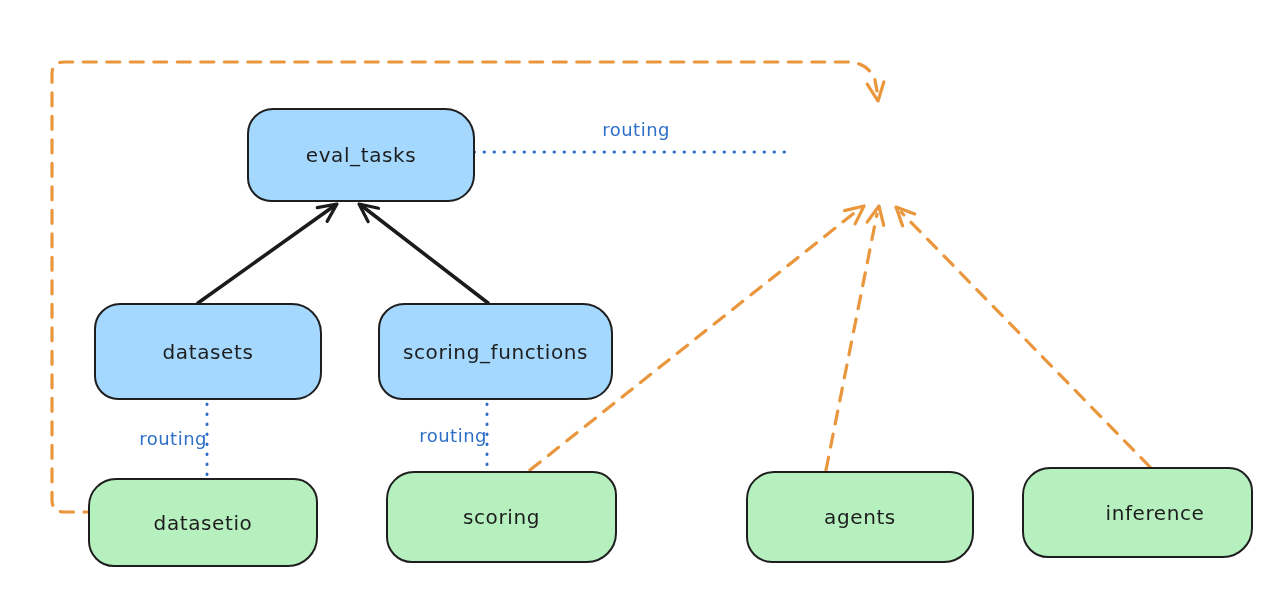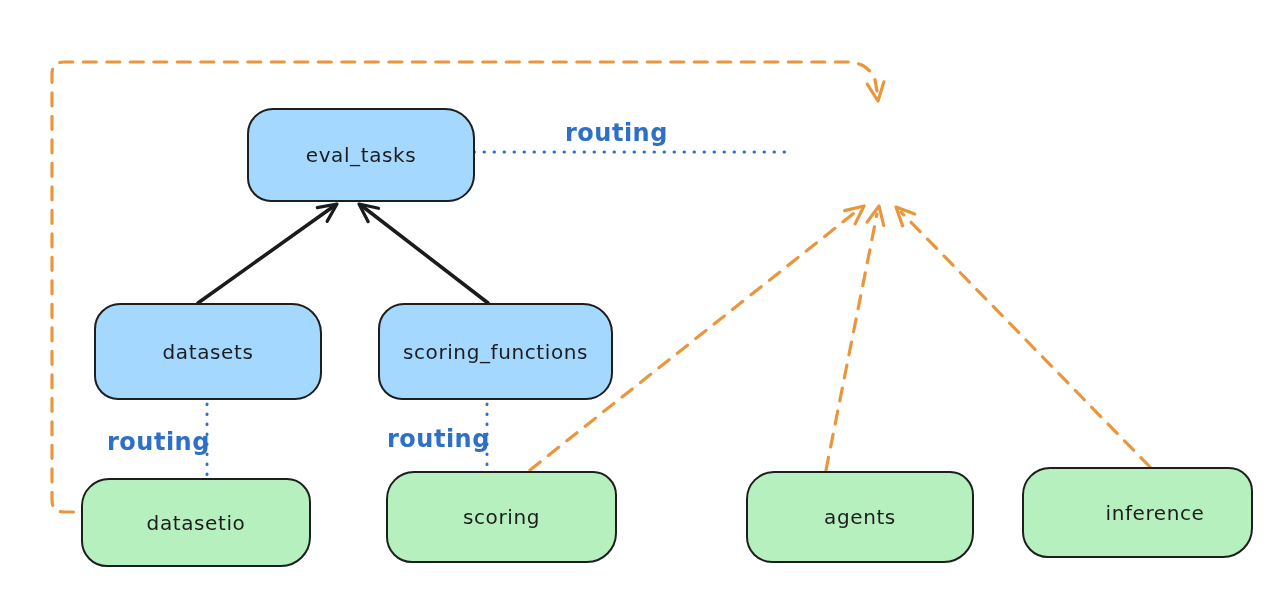--- a/index.html
+++ b/index.html
@@ -29,25 +29,25 @@
     border: 2.6px solid #1e1e1e;
     font-size: 20px;
     color: #1d1d1d;
     letter-spacing: 0.6px;
   }
   .node.blue  { background: #a5d8ff; border-radius: 26px 30px 27px 24px; }
   .node.green { background: #b7f0bf; border-radius: 28px 24px 30px 26px; }
 
   .routing-label {
     position: absolute;
-    font-size: 24px;
-    font-weight: bold;
+    font-size: 18px;
+    font-weight: normal;
     letter-spacing: 0.5px;
     color: #2e6fc7;
-    text-align: left;
+    text-align: right;
     white-space: nowrap;
   }
 </style>
 </head>
 <body>
 
 <div class="canvas" style="background-color: rgb(255, 255, 255);">
 
   <svg class="edges-layer" viewBox="0 0 1280 596">
 
@@ -82,21 +82,21 @@
 
 
   <div class="node blue" style="left: 94px; top: 303px; width: 228px; height: 97px; background-color: rgb(165, 216, 255); border-color: rgb(30, 30, 30);">
     <span>datasets</span>
   </div>
 
   <div class="node blue" style="left: 378px; top: 303px; width: 235px; height: 97px; background-color: rgb(165, 216, 255); border-color: rgb(30, 30, 30);">
     <span>scoring_functions</span>
   </div>
 
-  <div class="node green" style="left: 81px; top: 478px; width: 230px; height: 89px; background-color: rgb(183, 240, 191); border-color: rgb(30, 30, 30);">
+  <div class="node green" style="left: 88px; top: 478px; width: 230px; height: 89px; background-color: rgb(183, 240, 191); border-color: rgb(30, 30, 30);">
     <span>datasetio</span>
   </div>
 
   <div class="node green" style="left: 386px; top: 471px; width: 231px; height: 92px; background-color: rgb(183, 240, 191); border-color: rgb(30, 30, 30);">
     <span>scoring</span>
   </div>
 
   <div class="node green" style="left: 710px; top: 471px; width: 228px; height: 92px; background-color: rgb(183, 240, 191); border-color: rgb(30, 30, 30); margin-left: 36px;">
     <span>agents</span>
   </div>

